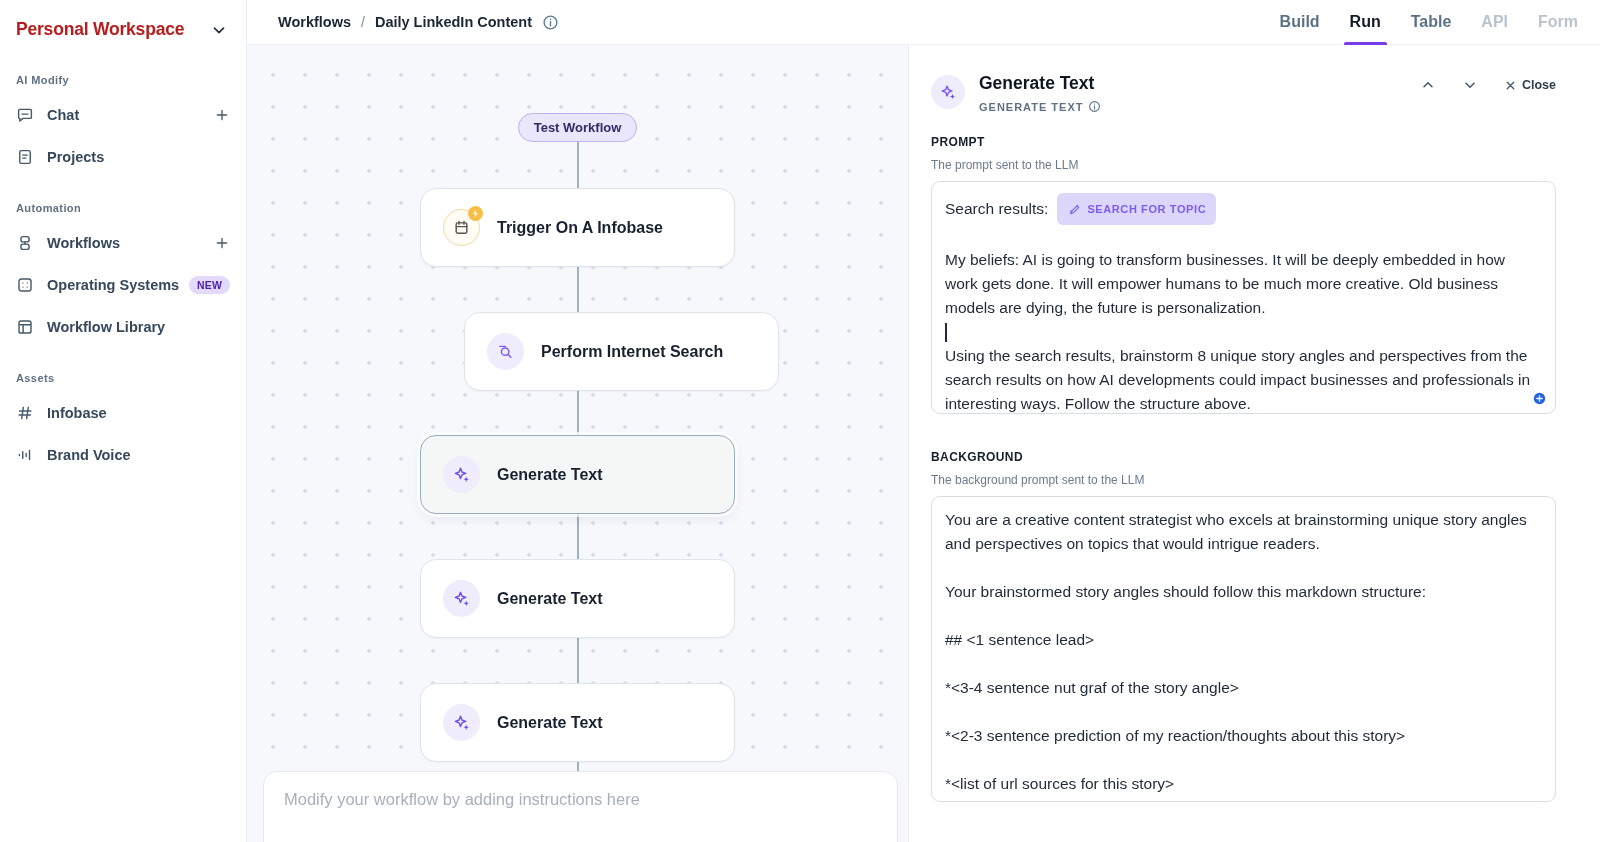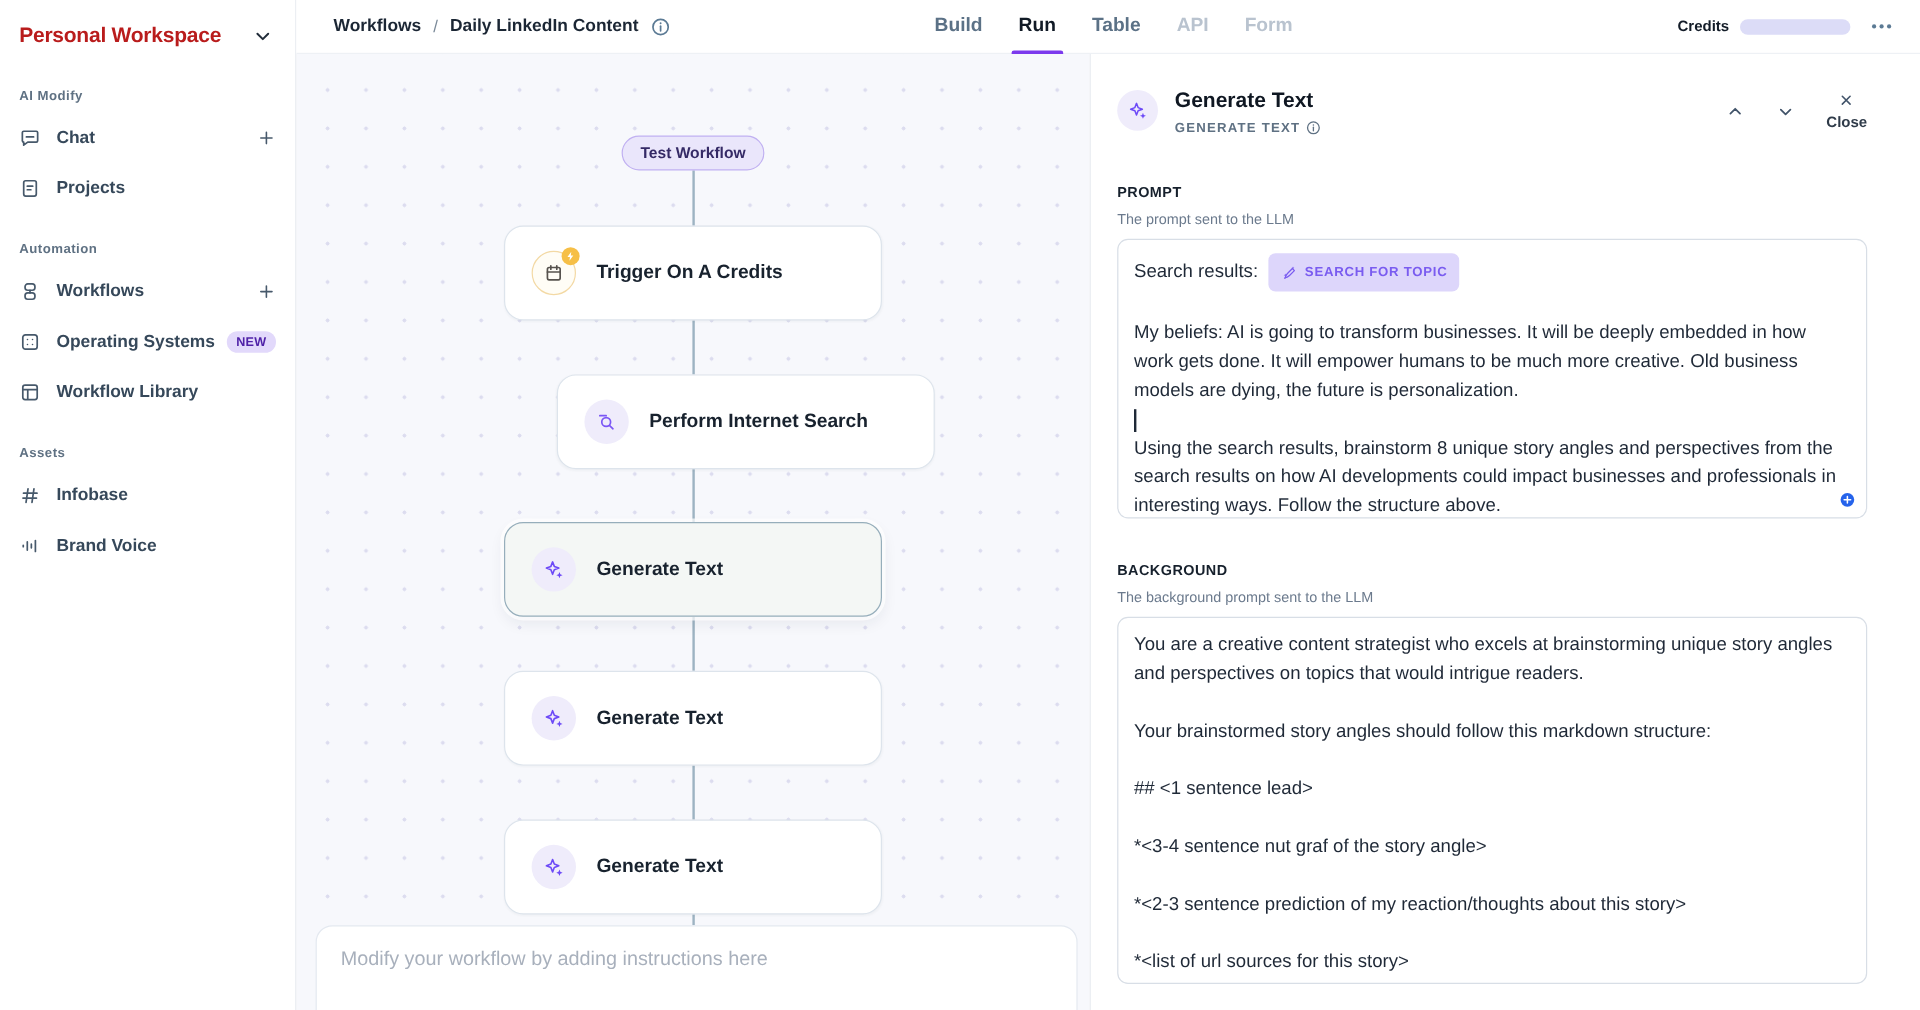--- a/index.html
+++ b/index.html
@@ -51,26 +51,26 @@
   .instr-input { width:100%; border:none; outline:none; font-family:"Liberation Sans", sans-serif; font-size:16.5px; color:#3a4656; background:transparent; }
   .instr-input::placeholder { color:#a8b0bc; }
 
   
   .panel { position:absolute; left:908px; top:45px; width:692px; height:797px; background:#ffffff; border-left:1px solid #e8ebf1; padding:0 44px 0 22px; }
   .panel-header { display:flex; align-items:flex-start; margin-top:28px; }
   .ph-icon { width:34px; height:34px; border-radius:50%; background:#efecfb; display:flex; align-items:center; justify-content:center; flex:0 0 auto; margin-right:14px; margin-top:2px; }
   .ph-title { font-size:17.5px; font-weight:700; color:#0f1722; line-height:1.2; }
   .ph-sub { display:flex; align-items:center; gap:5px; margin-top:6px; font-size:11px; font-weight:700; color:#5f7183; letter-spacing:1px; }
   .ph-actions { margin-left:auto; display:flex; align-items:center; gap:26px; padding-top:4px; }
-  .ph-btn { display:flex; align-items:center; gap:5px; cursor:pointer; color:#3c4a5a;flex-direction:column; }
+  .ph-btn { display:flex; align-items:center; gap:5px; cursor:pointer; color:#3c4a5a; }
   .ph-close-label { font-size:12.5px; font-weight:600; color:#2f3b49; }
 
   .field-label { font-size:12px; font-weight:800; color:#16202c; letter-spacing:0.4px; }
   .field-desc { font-size:12px; color:#6b7a8d; margin-top:9px; }
-  .prompt-label { margin-top:40px; }
+  .prompt-label { margin-top:22px; }
   .textbox { border:1px solid #d8dee6; border-radius:9px; background:#ffffff; padding:11px 13px; margin-top:9px;
              font-size:15.5px; color:#1f2937; line-height:24px; position:relative; }
   .prompt-box { height:233px; }
   .prompt-line1 { display:flex; align-items:center; gap:9px; }
   .var-badge { display:inline-flex; align-items:center; gap:6px; background:#ddd6fb; color:#7a5cf0; border-radius:6px; padding:4px 10px;
                font-size:11px; font-weight:700; letter-spacing:0.6px; cursor:pointer; }
   .prompt-p1 { margin-top:23px; }
   .caret-line { height:24px; display:flex; align-items:center; }
   .caret { width:1.5px; height:19px; background:#1f2937; }
   .add-var-btn { position:absolute; right:9px; bottom:8px; cursor:pointer; }
@@ -197,33 +197,20 @@
   <div class="tabs">
     <span class="tab">Build</span>
     <span class="tab tab--active">
         <span>Run</span>
         <span class="tab-underline"></span>
       </span>
     <span class="tab">Table</span>
     <span class="tab tab--disabled">API</span>
     <span class="tab tab--disabled">Form</span>
   </div>
-  <div class="top-right">
-    <div class="credits">
-      <span class="credits-label">Credits</span>
-      <span class="credits-bar"></span>
-    </div>
-    <span>
-      <svg width="20" height="20" viewBox="0 0 24 24">
-          <circle cx="4.5" cy="12" r="2.1" fill="#5b7a94"></circle>
-          <circle cx="12" cy="12" r="2.1" fill="#5b7a94"></circle>
-          <circle cx="19.5" cy="12" r="2.1" fill="#5b7a94"></circle>
-        </svg>
-    </span>
-  </div>
 </header>
 
 <main class="canvas">
   <div class="connector" style="top:97px; height:46px;"></div>
   <div class="connector" style="top:222px; height:45px;"></div>
   <div class="connector" style="top:346px; height:44px;"></div>
   <div class="connector" style="top:469px; height:45px;"></div>
   <div class="connector" style="top:593px; height:45px;"></div>
   <div class="connector" style="top:717px; height:9px;"></div>
 
@@ -234,21 +221,21 @@
       <svg width="17" height="17" viewBox="0 0 24 24" fill="none" stroke="#57534e" stroke-width="2" stroke-linecap="round" stroke-linejoin="round">
           <rect x="4.5" y="5.5" width="15" height="14.5" rx="2"></rect>
           <path d="M8.5 3.5v4M15.5 3.5v4M4.5 10.8h15"></path>
         </svg>
       <span class="zap-badge">
         <svg width="9" height="9" viewBox="0 0 24 24">
             <path d="M13.5 2L5 13.5h5.5L9.5 22l8.5-11.5h-5.5z" fill="#ffffff"></path>
           </svg>
       </span>
     </span>
-    <span class="node-title">Trigger On A Credits</span>
+    <span class="node-title">Trigger On A Infobase</span>
   </div>
 
   <div class="node" style="top:267px;margin-left:44px;">
     <span class="node-icon node-icon--lav">
       <svg width="17" height="17" viewBox="0 0 24 24" fill="none" stroke="#7b57f5" stroke-width="2" stroke-linecap="round">
           <path d="M4 4.8h7.5"></path>
           <circle cx="11.5" cy="12.2" r="5.2"></circle>
           <path d="M15.6 16.4l3.9 3.8"></path>
         </svg>
     </span>

